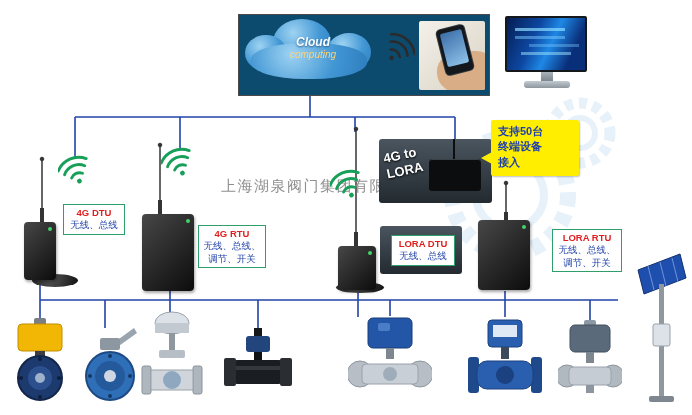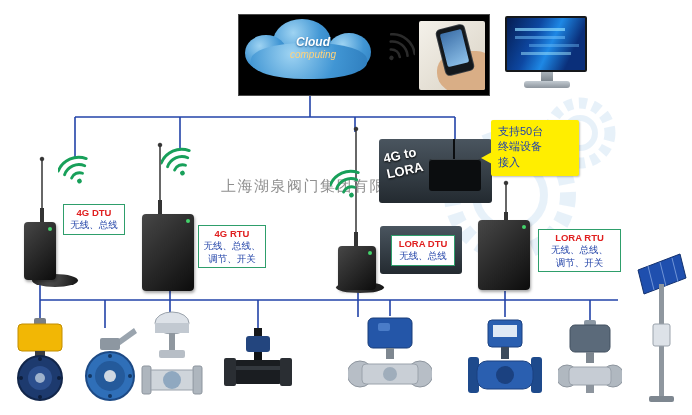--- a/index.html
+++ b/index.html
@@ -5,21 +5,21 @@
   *{box-sizing:border-box;margin:0;padding:0}
   body{background:#e8e8e8;font-family:"Liberation Sans",sans-serif}
   #canvas{position:relative;width:692px;height:415px;background:#fff;overflow:hidden;margin:0 auto}
   .abs{position:absolute}
 
   
   #gray-watermark{left:221px;top:177px;font-size:15px;color:#8f8f8f;letter-spacing:1.5px;z-index:2;white-space:nowrap}
   #gear-watermark{left:400px;top:85px;z-index:0;opacity:.18}
 
   
-  #cloud-box{left:238px;top:14px;width:252px;height:82px;border:1px solid #4a4a4a;background:#000000;z-index:4}
+  #cloud-box{left:238px;top:14px;width:252px;height:82px;border:1px solid #4a4a4a;background:#0c4a6e;z-index:4}
   .cloud-blob{position:absolute;border-radius:50%;background:radial-gradient(circle at 35% 30%,#9ed3f2,#4196d4 55%,#2e7dbd)}
   #cloud-text{position:absolute;left:34px;top:20px;width:80px;text-align:center;z-index:2}
   #cloud-title{color:#fff;font-weight:bold;font-style:italic;font-size:12px;text-shadow:0 1px 2px #1c5c92}
   #cloud-sub{color:#ffd27a;font-size:10px;font-style:italic}
 
   
   #monitor{left:504px;top:16px;width:84px;height:78px;z-index:4}
   #monitor-screen{position:absolute;left:1px;top:0;width:82px;height:56px;border:2px solid #15181b;border-radius:2px;
     background:linear-gradient(115deg,#051d52 0%,#0d47a1 35%,#1e88e5 55%,#0a2f7a 80%);}
   #monitor-screen:after{content:"";position:absolute;left:8px;top:10px;width:50px;height:3px;background:rgba(140,220,255,.7);box-shadow:0 8px 0 rgba(120,200,255,.5),14px 16px 0 rgba(120,200,255,.4),6px 24px 0 rgba(160,230,255,.5)}
@@ -45,21 +45,21 @@
   #gateway-text{position:absolute;left:6px;top:8px;transform:rotate(-12deg);color:#fff;font-weight:bold;font-size:13px;line-height:1.25;text-shadow:0 1px 2px #000}
   #gateway-device{position:absolute;left:50px;top:20px;width:52px;height:32px;background:#0b0d0f;border-radius:3px;box-shadow:inset 0 1px 0 #3a4147}
   #gateway-ant{position:absolute;left:74px;top:0;width:2px;height:20px;background:#0b0d0f}
 
   
   .label-box{position:absolute;background:#fff;border:1px solid #2e9e6b;text-align:center;font-size:9.5px;line-height:1.3;padding:2px 2px;z-index:5}
   .label-title{color:#e02020;font-weight:bold;font-size:9.5px}
   .label-desc{color:#2243a8}
 
   
-  #callout{left:491px;top:120px;width:88px;height:56px;background:#ffee00;z-index:6;padding:4px 7px;font-size:11px;font-weight:normal;color:#1d3fae;line-height:1.4;border-radius:2px;box-shadow:1px 1px 2px rgba(0,0,0,.25)}
+  #callout{left:491px;top:120px;width:88px;height:56px;background:#ffee00;z-index:6;padding:4px 7px;font-size:11px;font-weight:bold;color:#1d3fae;line-height:1.4;border-radius:2px;box-shadow:1px 1px 2px rgba(0,0,0,.25)}
   #callout-tail{position:absolute;left:-10px;top:32px;width:0;height:0;border-top:6px solid transparent;border-bottom:6px solid transparent;border-right:11px solid #ffee00}
 
   .wifi{position:absolute;z-index:3}
   .product{position:absolute;z-index:3}
 </style>
 </head>
 <body>
 
 <div id="canvas">
 
@@ -200,21 +200,21 @@
   </div>
   <div class="label-box" style="left:198px;top:225px;width:68px">
     <div class="label-title">4G RTU</div>
     <div class="label-desc">无线、总线、</div>
     <div class="label-desc">调节、开关</div>
   </div>
   <div class="label-box" style="left:391px;top:235px;width:64px">
     <div class="label-title">LORA DTU</div>
     <div class="label-desc">无线、总线</div>
   </div>
-  <div class="label-box" style="left:538px;top:229px;width:83px">
+  <div class="label-box" style="left:552px;top:229px;width:70px">
     <div class="label-title">LORA RTU</div>
     <div class="label-desc">无线、总线、</div>
     <div class="label-desc">调节、开关</div>
   </div>
 
   <svg class="product" style="left:8px;top:318px" width="64" height="85" viewBox="0 0 64 85">
     <rect x="26" y="0" width="12" height="8" rx="2" fill="#7a7f85"></rect>
     <rect x="10" y="6" width="44" height="27" rx="4" fill="#f2b705" stroke="#c28d00"></rect>
     <rect x="27" y="33" width="10" height="8" fill="#3c3f43"></rect>
     <circle cx="32" cy="60" r="22" fill="#1d3a6e" stroke="#12264a" stroke-width="2"></circle>

